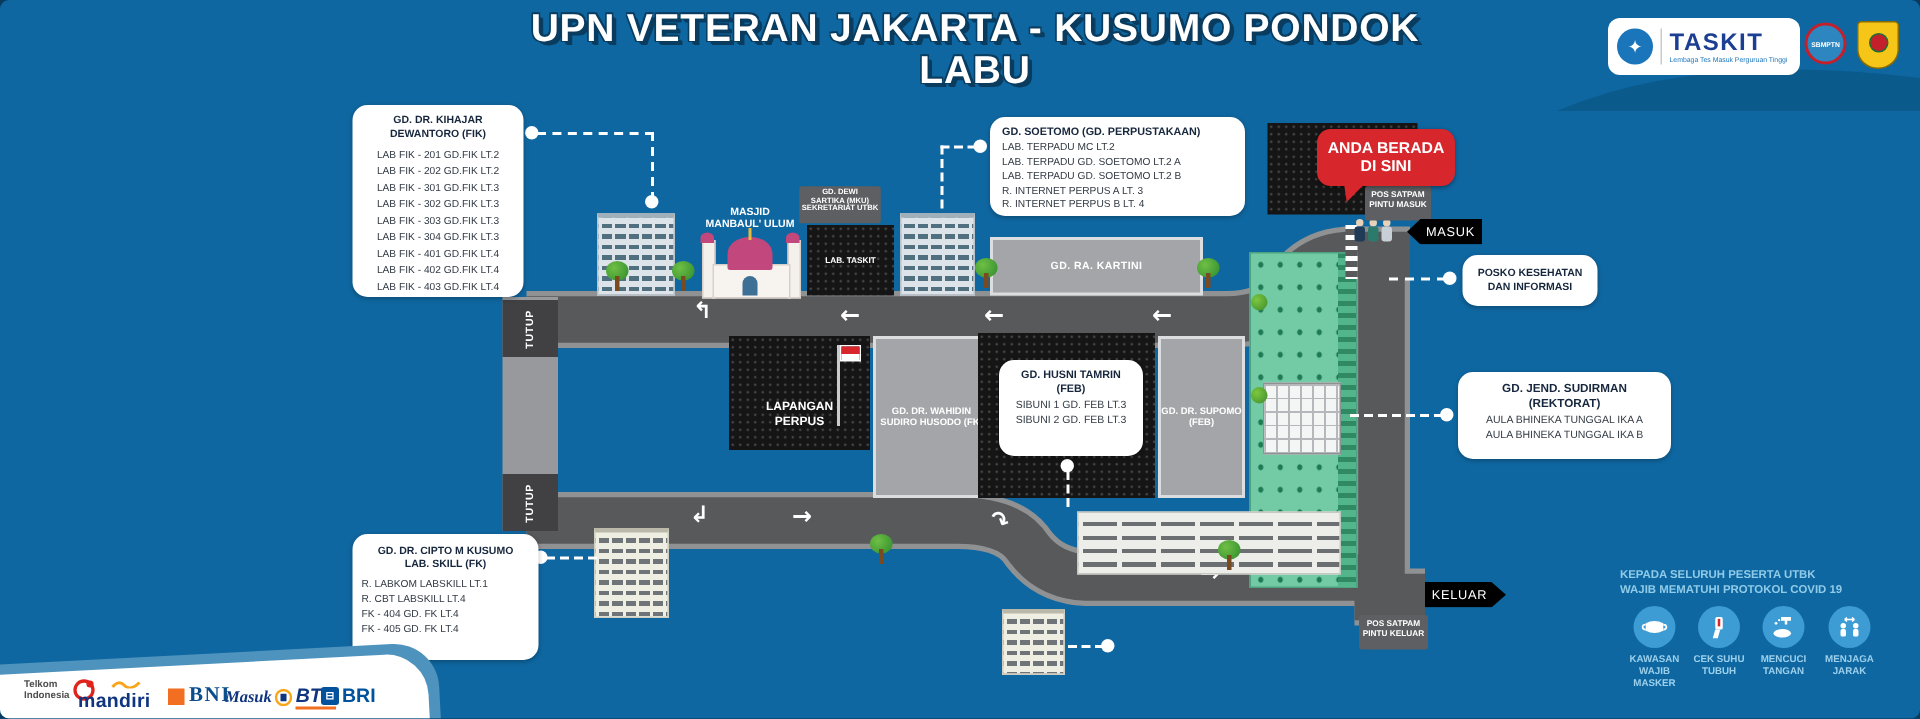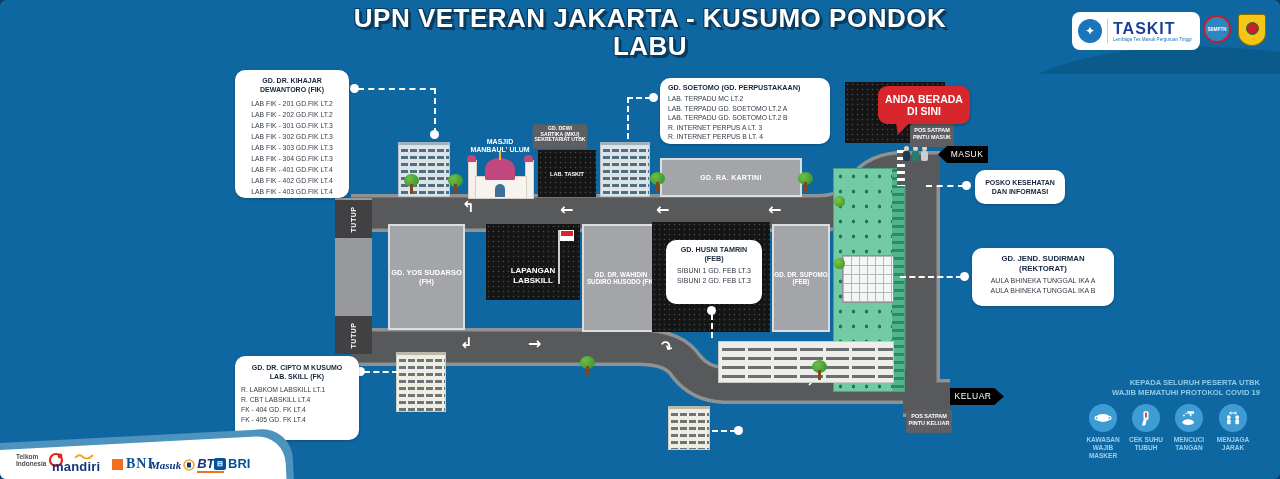--- a/index.html
+++ b/index.html
@@ -122,29 +122,25 @@
   </div>
 
   <div class="abs tower" style="left:600px;top:142px;width:50px;height:55px;"></div>
 
   <div class="abs gbld" style="left:660px;top:158px;width:142px;height:39px;z-index:3;display:flex;align-items:center;justify-content:center;">
     <span style="font-size:7px;letter-spacing:.3px;">GD. RA. KARTINI</span>
   </div>
 
   <div class="abs speck" style="left:845px;top:82px;width:100px;height:61px;z-index:3;"></div>
 
-  <div class="abs gbld" style="left:388px;top:224px;width:77px;height:106px;z-index:3;display:flex;flex-direction:column;align-items:center;justify-content:center;">
-    <div style="font-size:7.5px;">GD. YOS SUDARSO</div>
-    <div style="font-size:7.5px;">(FH)</div>
-  </div>
 
   <div class="abs speck" style="left:486px;top:224px;width:94px;height:76px;z-index:3;">
     <div class="abs" style="left:0;top:42px;width:100%;text-align:center;color:#fff;font-weight:bold;font-size:8px;line-height:10px;">
       <div>LAPANGAN</div>
-      <div>LABSKILL</div>
+      <div>PERPUS</div>
     </div>
     <div class="abs" style="left:72px;top:6px;width:2px;height:54px;background:#C9CBCD;"></div>
     <div class="abs" style="left:74px;top:6px;width:12px;height:9px;border:1px solid #fff;">
       <div style="height:4.5px;background:#D7262C;"></div>
       <div style="height:4.5px;background:#fff;"></div>
     </div>
   </div>
 
   <div class="abs gbld" style="left:582px;top:224px;width:78px;height:108px;z-index:3;display:flex;flex-direction:column;align-items:center;justify-content:center;">
     <div style="font-size:6.3px;">GD. DR. WAHIDIN</div>
@@ -378,21 +374,21 @@
       <rect x="4" y="3.5" width="4" height="5" fill="#10357F"></rect>
     </svg>
     <span style="font-weight:800;font-style:italic;font-size:13px;color:#10357F;border-bottom:2px solid #F26F21;">BTN</span>
   </div>
 
   <div class="abs z6" style="left:214px;top:456px;display:flex;align-items:center;">
     <div style="width:12px;height:12px;background:#00529C;border-radius:2px;margin-right:2px;display:flex;align-items:center;justify-content:center;color:#fff;font-size:7px;font-weight:bold;">⊟</div>
     <div style="font-weight:800;font-size:13px;color:#00529C;">BRI</div>
   </div>
 
-  <div class="abs" style="left:1080px;top:378px;width:180px;text-align:right;color:#8FCBE8;font-weight:bold;font-size:7.6px;line-height:9.5px;z-index:2;">
+  <div class="abs" style="left:1080px;top:378px;width:180px;text-align:left;color:#8FCBE8;font-weight:bold;font-size:7.6px;line-height:9.5px;z-index:2;">
     <div>KEPADA SELURUH PESERTA UTBK</div>
     <div>WAJIB MEMATUHI PROTOKOL COVID 19</div>
   </div>
 
   <div class="abs covid-circle" style="left:1089px;top:404px;width:28px;height:28px;">
     <svg width="20" height="20" viewBox="0 0 24 24">
       <path d="M5,9 Q12,5.5 19,9 L19,15 Q12,18.5 5,15 Z" fill="#fff"></path>
       <path d="M5,10 Q2.5,10 2.5,12 Q2.5,14 5,14" fill="none" stroke="#fff" stroke-width="1.4"></path>
       <path d="M19,10 Q21.5,10 21.5,12 Q21.5,14 19,14" fill="none" stroke="#fff" stroke-width="1.4"></path>
     </svg>

